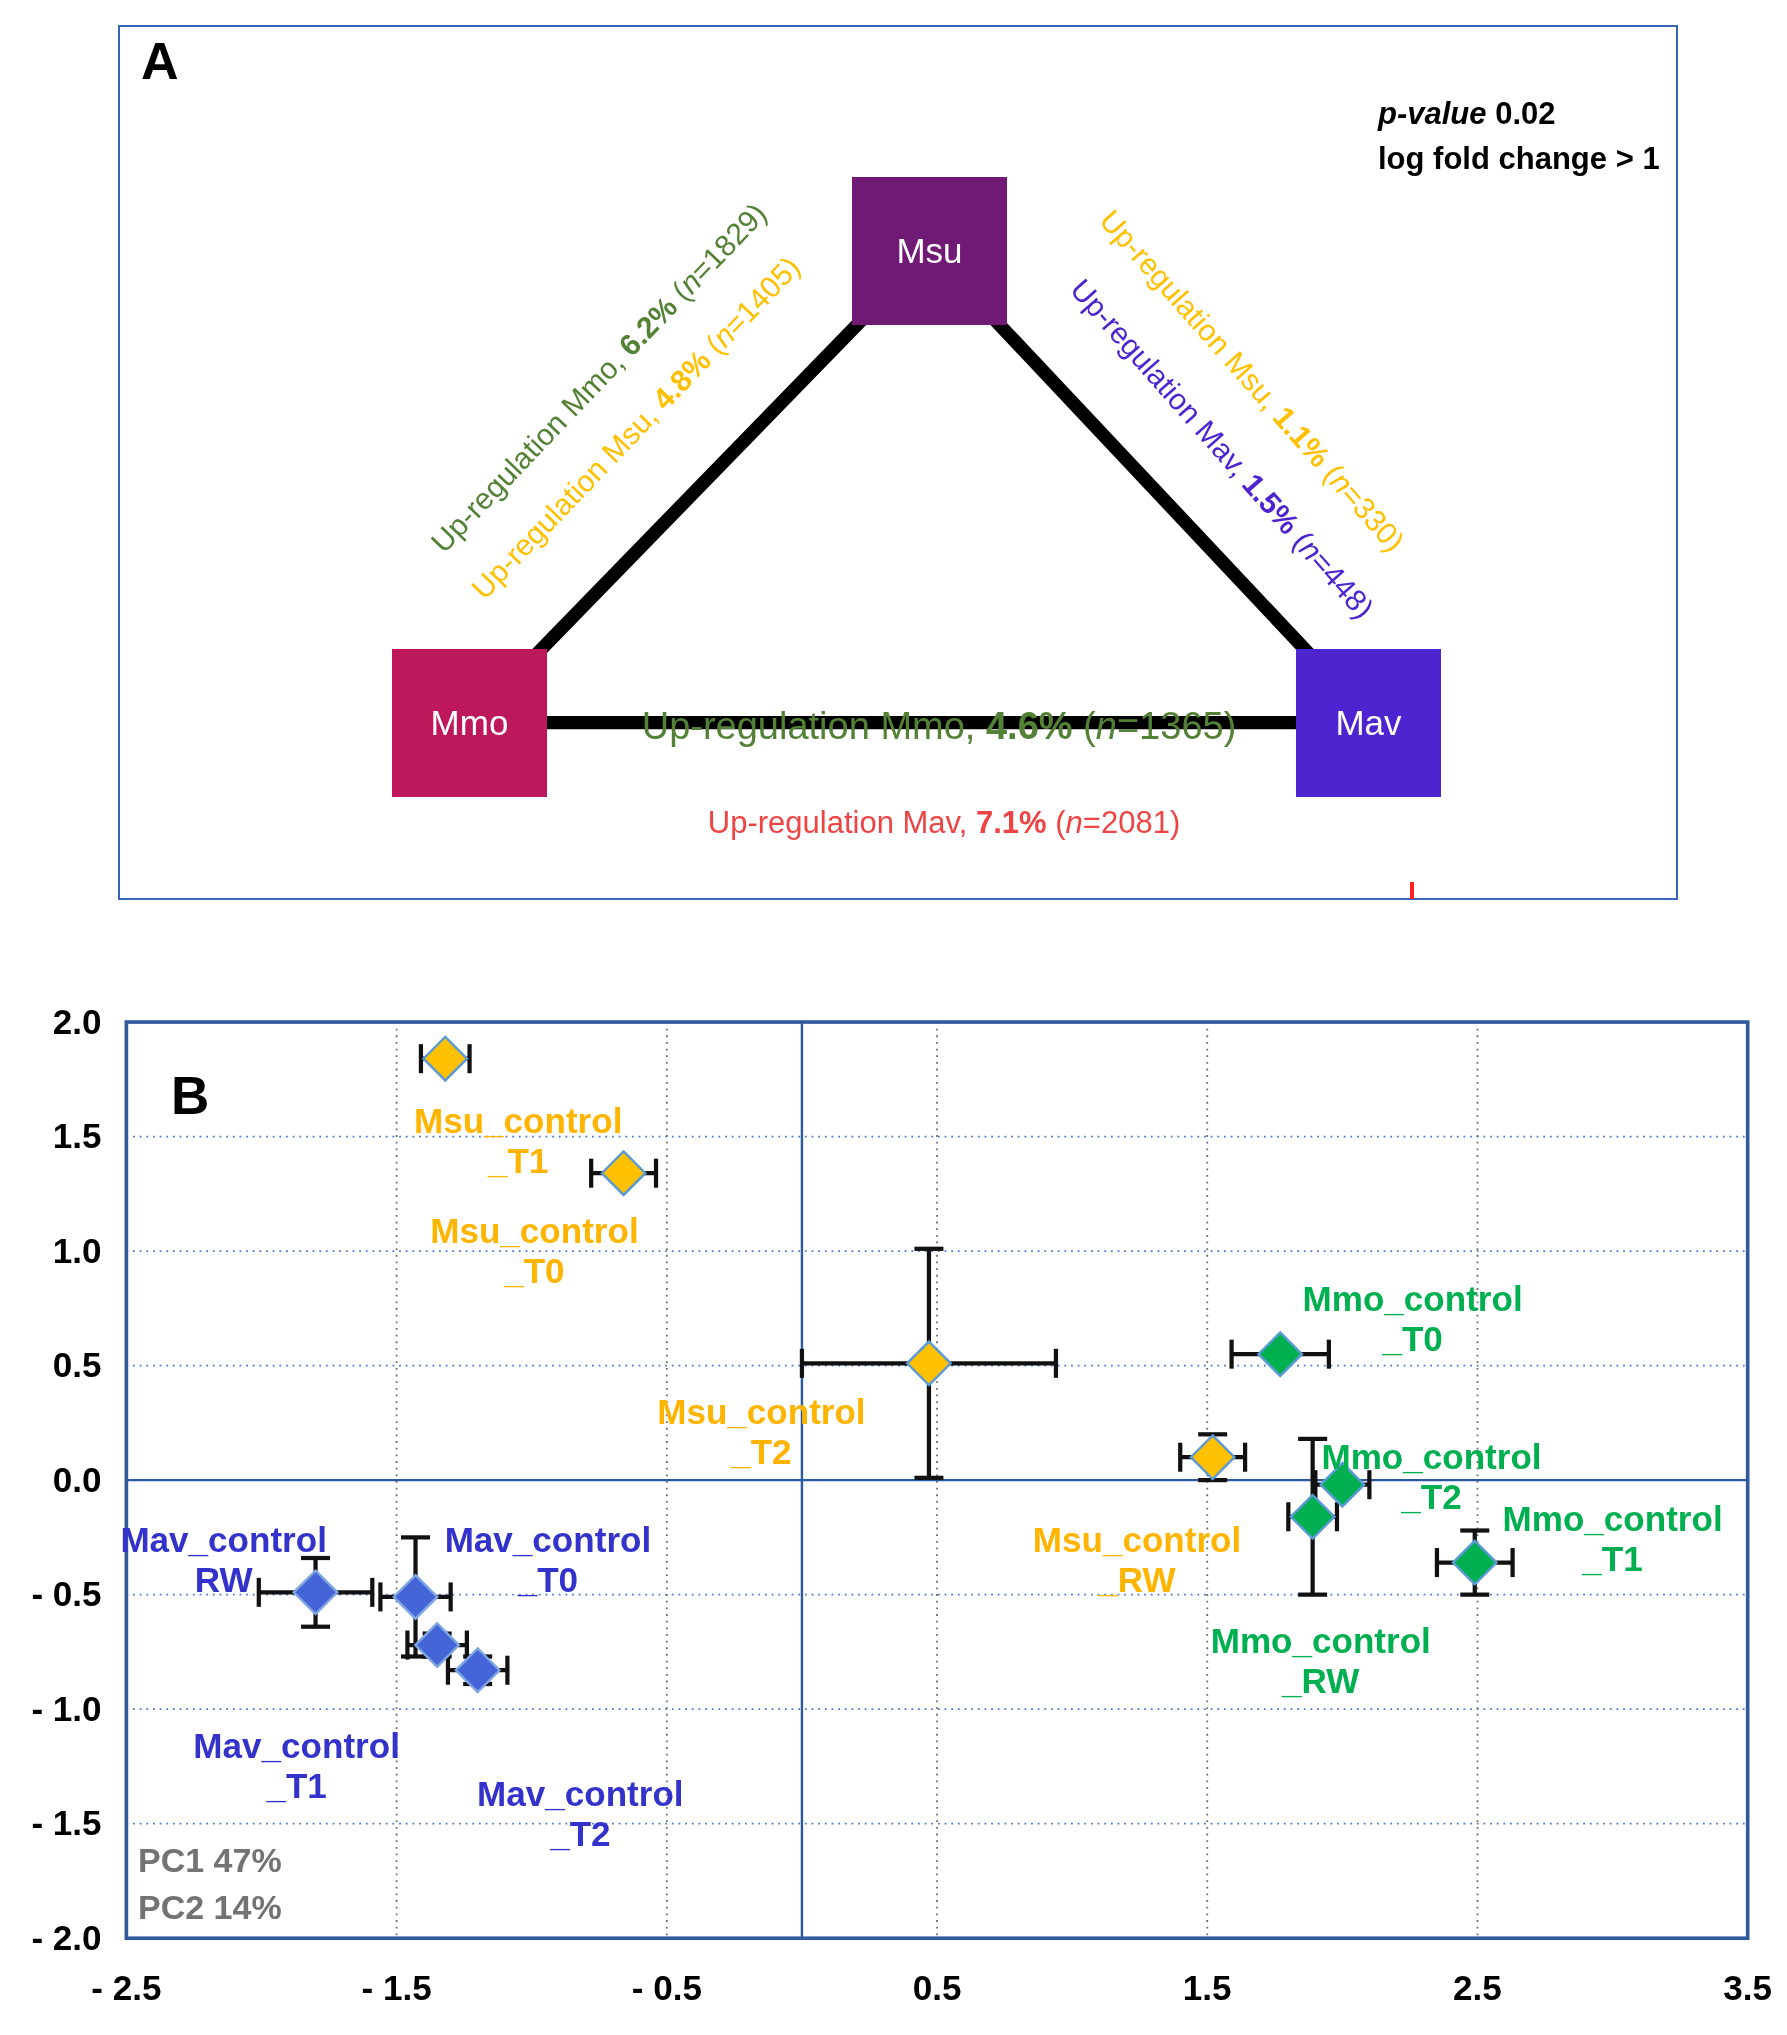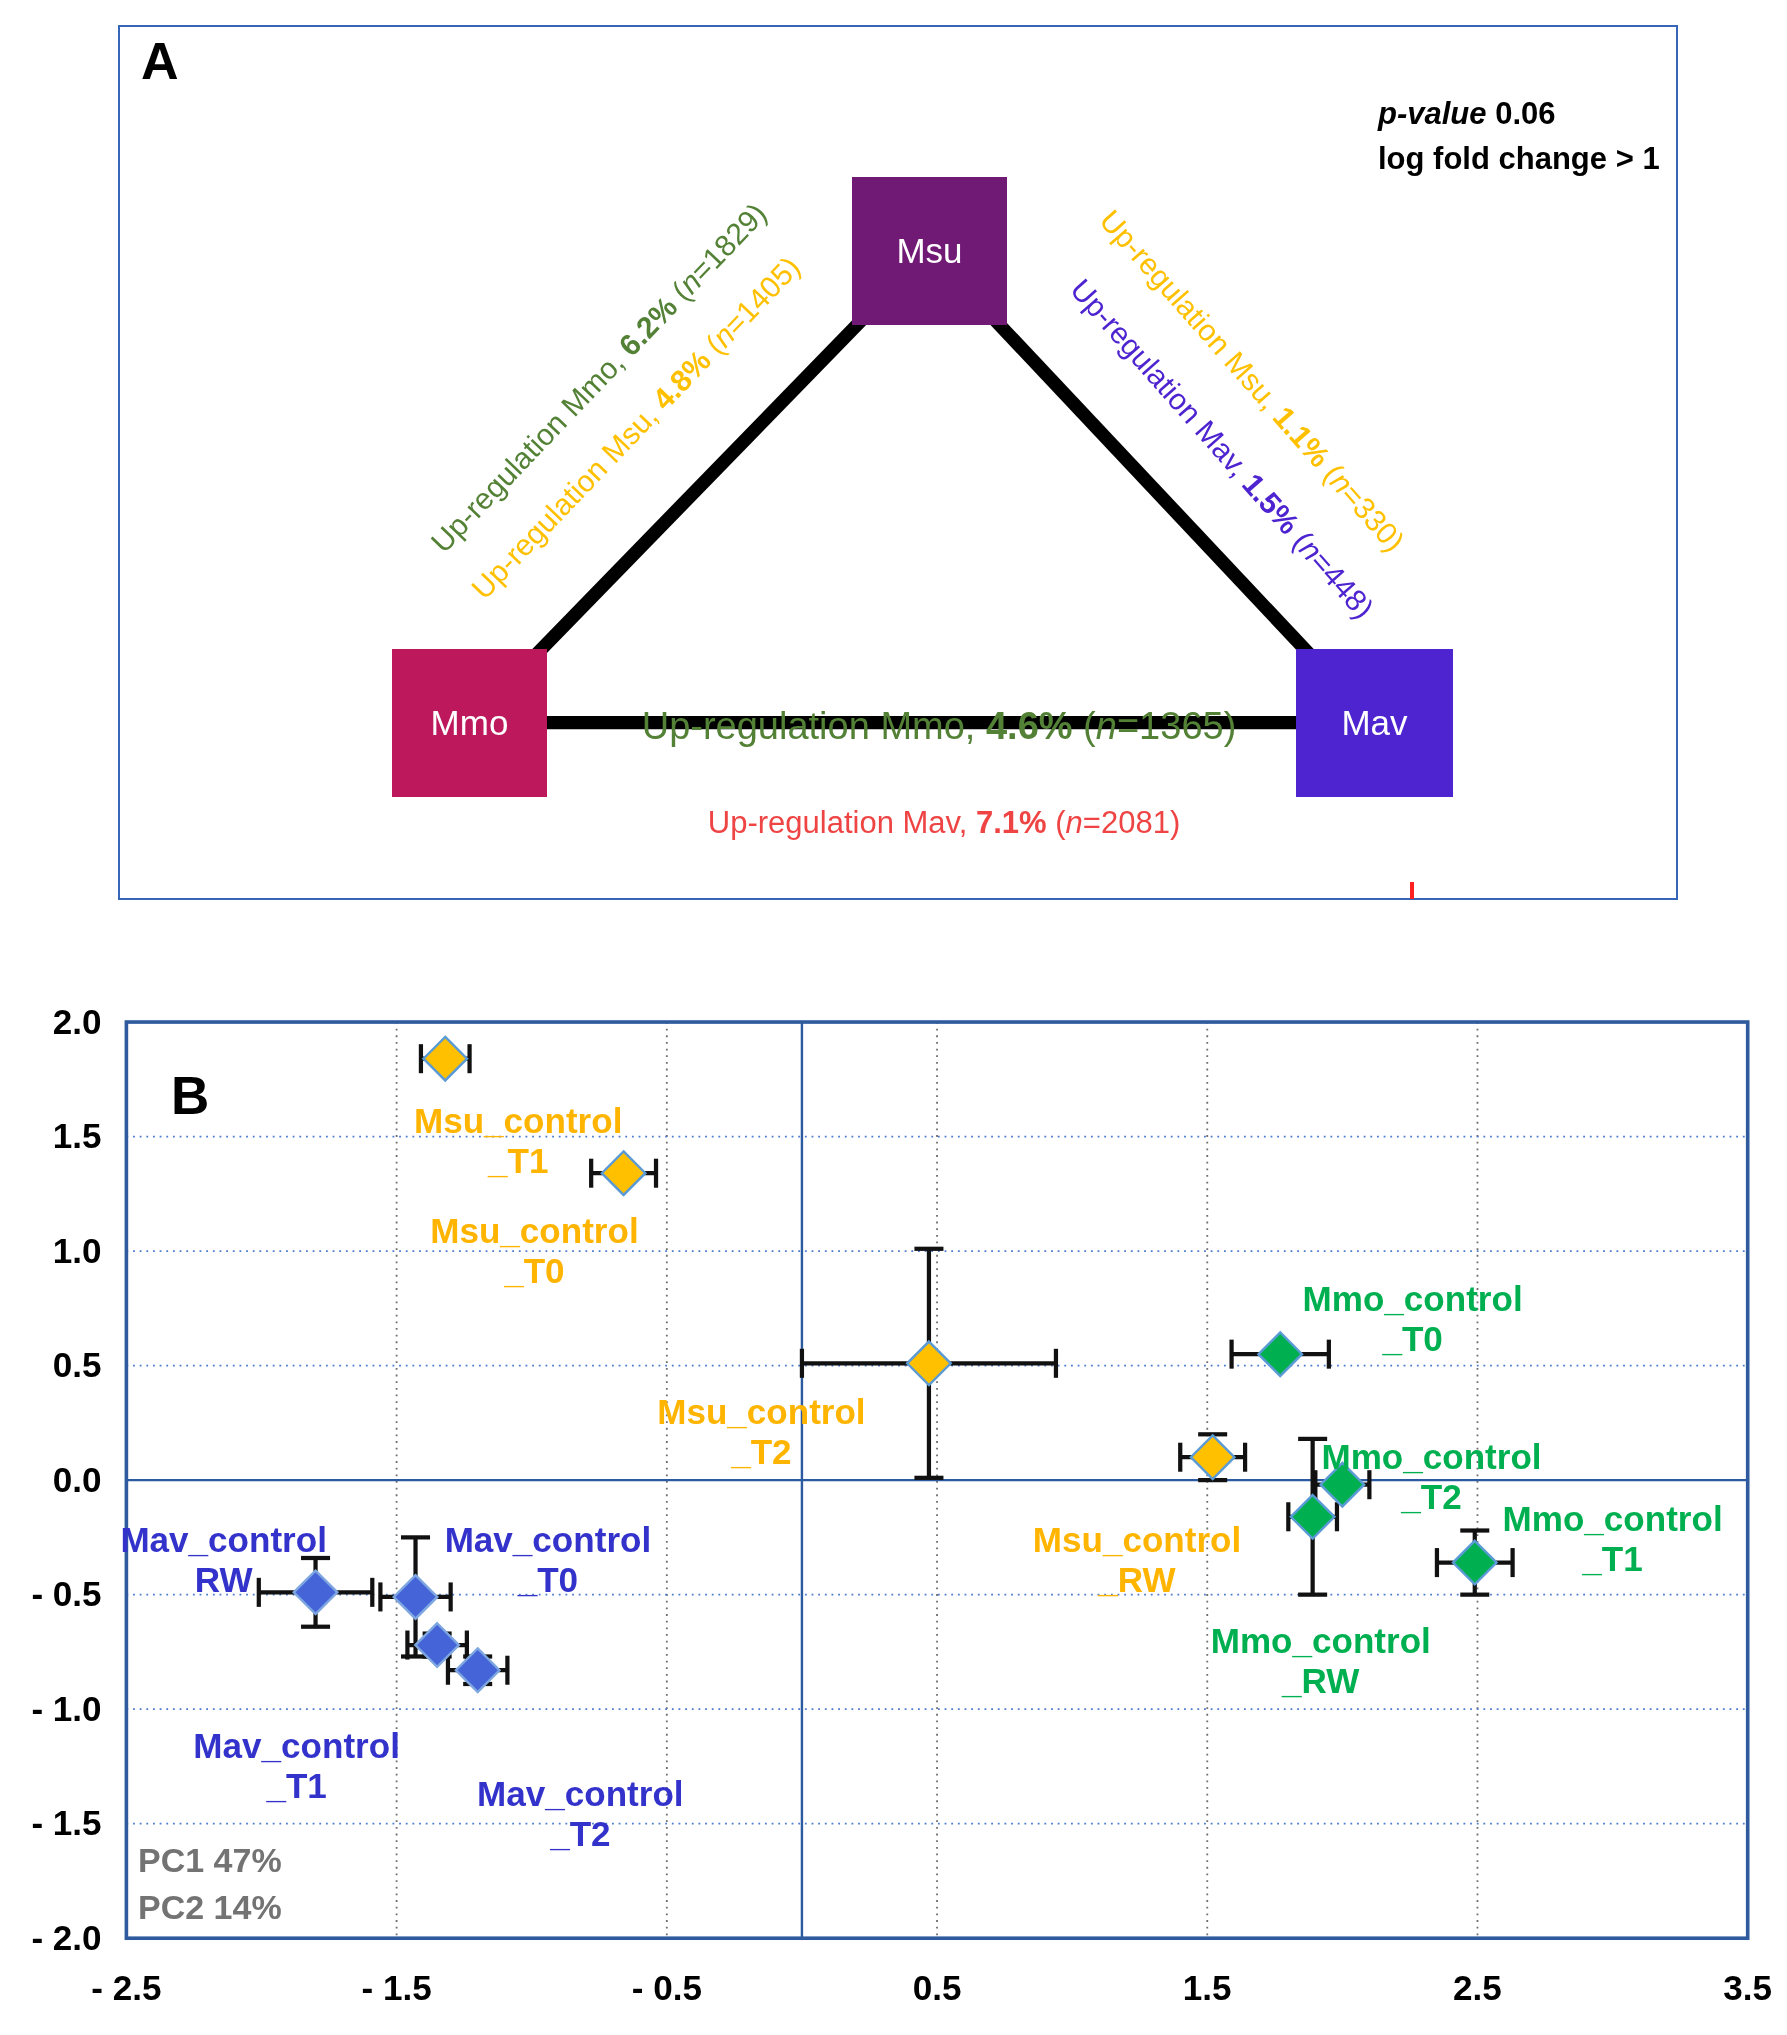--- a/index.html
+++ b/index.html
@@ -10,21 +10,21 @@
   
   .panelA-box{position:absolute;left:118px;top:25.4px;width:1556px;height:871px;
               border:2.4px solid #3566B8;background:transparent;}
   .panelA-letter{position:absolute;left:141px;top:31px;font-size:52px;font-weight:700;color:#000;}
   .criteria{position:absolute;left:1378px;top:91px;font-size:31px;line-height:45px;color:#000;font-weight:700;}
   .criteria .pit{font-style:italic;}
   .nodeA{position:absolute;display:flex;align-items:center;justify-content:center;
          color:#fff;font-size:35px;}
   #node-msu{left:852px;top:177px;width:155px;height:148px;}
   #node-mmo{left:392px;top:649px;width:155px;height:148px;}
-  #node-mav{left:1296px;top:649px;width:157px;height:148px;}
+  #node-mav{left:1296px;top:649px;width:145px;height:148px;}
   .edge-label{position:absolute;white-space:nowrap;font-size:30px;
               transform:translate(-50%,-50%) rotate(var(--rot,0deg));}
   .edge-label b{font-weight:700;}
   #el0{left:599px;top:378px;--rot:-46.3deg;}
   #el1{left:636px;top:428px;--rot:-46.3deg;}
   #el2{left:1252px;top:381px;--rot:48.6deg;}
   #el3{left:1222px;top:449px;--rot:48.6deg;}
   #el4{left:939px;top:726px;font-size:38px;}
   #el5{left:944px;top:823px;font-size:31px;}
   .red-mark{position:absolute;left:1410px;top:882px;width:3.6px;height:17px;background:#FF2020;}
@@ -181,21 +181,21 @@
       <text x="1549.5" y="3308" fill="#000" font-size="58" font-weight="700" text-anchor="middle" font-family="&quot;Liberation Sans&quot;, sans-serif">0.5</text>
       <text x="1996.3333333333333" y="3308" fill="#000" font-size="58" font-weight="700" text-anchor="middle" font-family="&quot;Liberation Sans&quot;, sans-serif">1.5</text>
       <text x="2443.1666666666665" y="3308" fill="#000" font-size="58" font-weight="700" text-anchor="middle" font-family="&quot;Liberation Sans&quot;, sans-serif">2.5</text>
       <text x="2890" y="3308" fill="#000" font-size="58" font-weight="700" text-anchor="middle" font-family="&quot;Liberation Sans&quot;, sans-serif">3.5</text>
     </svg>
 
   <div class="panelA-box"></div>
   <div class="panelA-letter">A</div>
 
   <div class="criteria">
-    <div><span class="pit">p-value</span><span> 0.06</span></div>
+    <div><span class="pit">p-value</span><span> 0.02</span></div>
     <div>log fold change &gt; 1</div>
   </div>
 
   <div class="nodeA" id="node-msu" style="background: #701a75;">
     <span>Msu</span>
   </div>
   <div class="nodeA" id="node-mmo" style="background: #be185d;">
     <span>Mmo</span>
   </div>
   <div class="nodeA" id="node-mav" style="background: rgb(77, 36, 208);">

